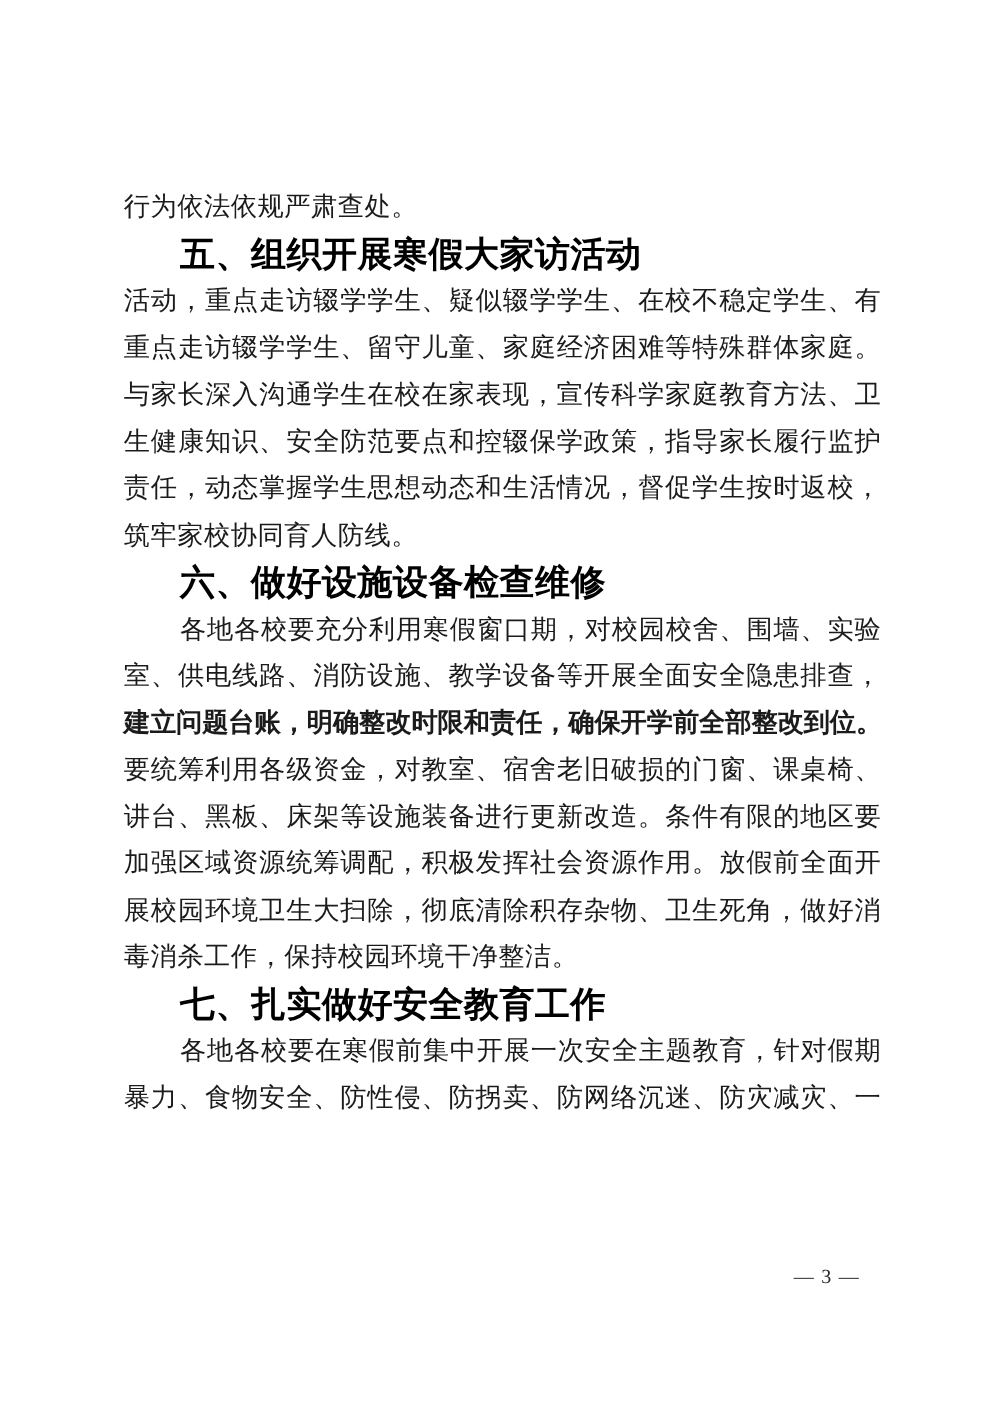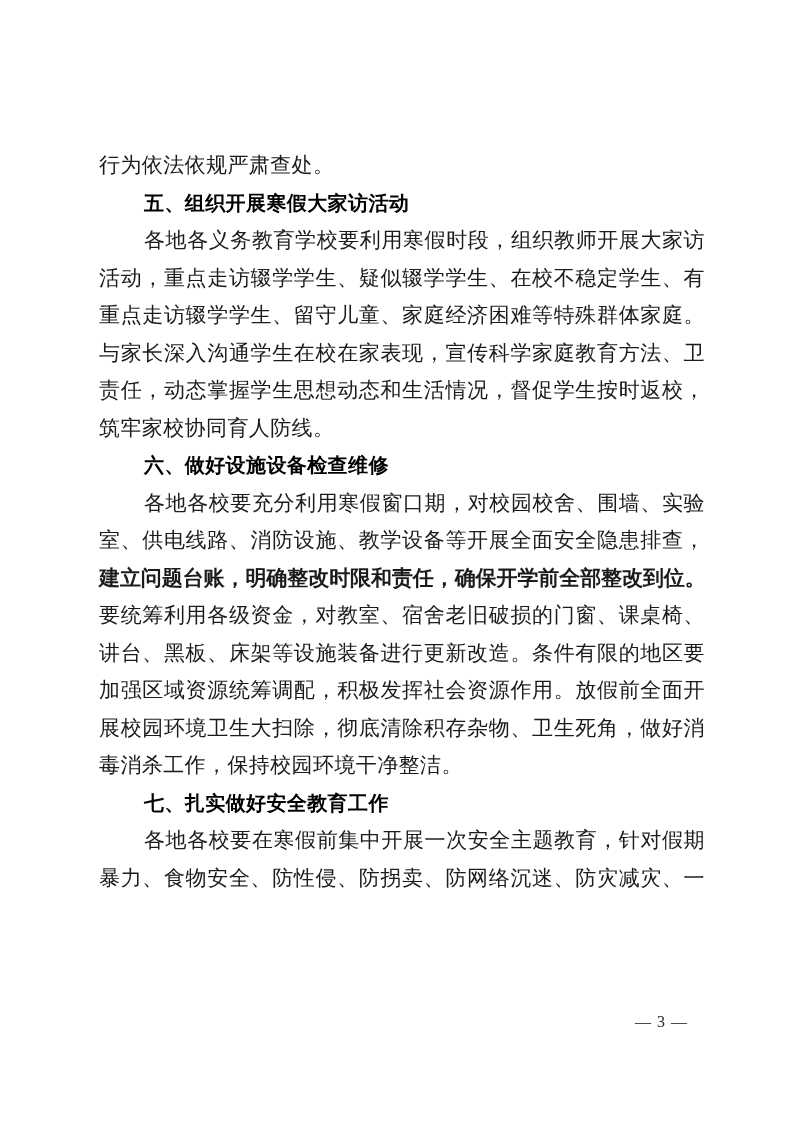--- a/index.html
+++ b/index.html
@@ -42,21 +42,21 @@
     letter-spacing: -0.8px;
     font-weight: bold;
   }
   .ln.end {
     text-align: left;
   }
   .ln.heading {
     text-indent: 45px;
     font-family: "Liberation Sans", "DejaVu Sans", sans-serif;
     font-weight: 700;
-    font-size: 20px;
+    font-size: 28px;
     letter-spacing: 0.4px;
     color: #000000;
     text-align: left;
   }
   .pagenum {
     position: absolute;
     top: 1010px;
     right: 112px;
     height: 24px;
     line-height: 24px;
@@ -66,24 +66,24 @@
     font-family: "Liberation Serif", "DejaVu Serif", serif;
   }
 </style>
 </head>
 <body>
 
 <div class="page">
   <div class="content" id="doc-lines">
       <div class="ln end">行为依法依规严肃查处。</div>
       <div class="ln heading">五、组织开展寒假大家访活动</div>
-      <div class="ln start">各地各义务教育学校要利用寒假时段，组织教师开展大家访</div>
       <div class="ln full">活动，重点走访辍学学生、疑似辍学学生、在校不稳定学生、有</div>
       <div class="ln full">重点走访辍学学生、留守儿童、家庭经济困难等特殊群体家庭。</div>
       <div class="ln full">与家长深入沟通学生在校在家表现，宣传科学家庭教育方法、卫</div>
+      <div class="ln full">生健康知识、安全防范要点和控辍保学政策，指导家长履行监护</div>
       <div class="ln full">责任，动态掌握学生思想动态和生活情况，督促学生按时返校，</div>
       <div class="ln end">筑牢家校协同育人防线。</div>
       <div class="ln heading">六、做好设施设备检查维修</div>
       <div class="ln start">各地各校要充分利用寒假窗口期，对校园校舍、围墙、实验</div>
       <div class="ln full">室、供电线路、消防设施、教学设备等开展全面安全隐患排查，</div>
       <div class="ln full-tight">建立问题台账，明确整改时限和责任，确保开学前全部整改到位。</div>
       <div class="ln full">要统筹利用各级资金，对教室、宿舍老旧破损的门窗、课桌椅、</div>
       <div class="ln full">讲台、黑板、床架等设施装备进行更新改造。条件有限的地区要</div>
       <div class="ln full">加强区域资源统筹调配，积极发挥社会资源作用。放假前全面开</div>
       <div class="ln full">展校园环境卫生大扫除，彻底清除积存杂物、卫生死角，做好消</div>

